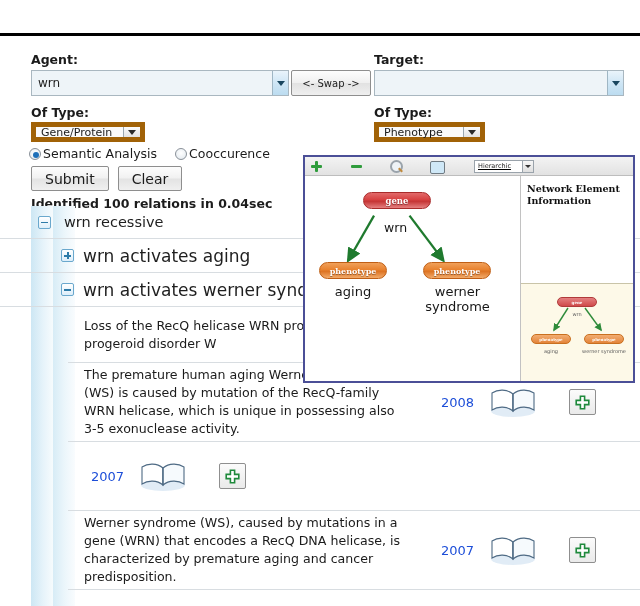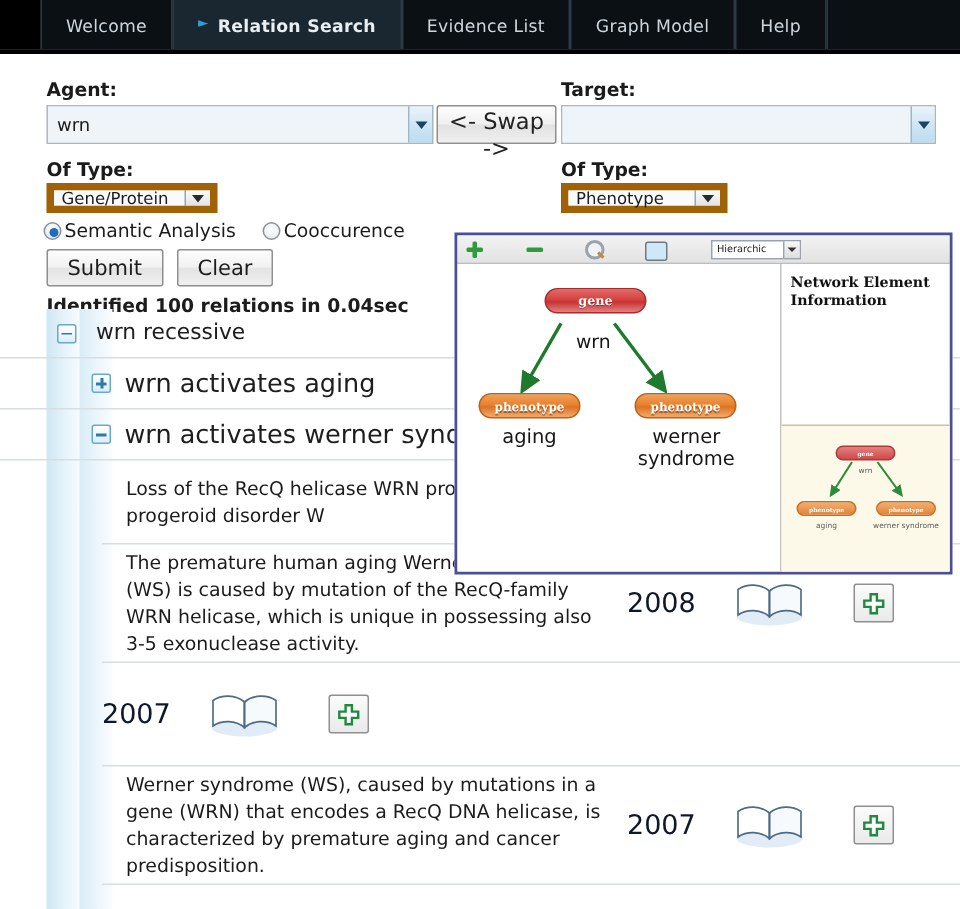--- a/index.html
+++ b/index.html
@@ -83,21 +83,21 @@
   .combo-agent  { left:31px;  top:26px; width:258px; }
   .combo-target { left:374px; top:26px; width:250px; }
   .combo-target .txt { background:#eef4f8; }
 
   .swap-btn {
     position:absolute; left:291px; top:26px;
     width:80px; height:26px;
     border:1px solid #8e8e8e;
     border-radius:2px;
     background:linear-gradient(to bottom,#fdfdfd 0%,#f0f0f0 48%,#e2e2e2 52%,#efefef 100%);
-    font-size:15px; color:#222;
+    font-size:10px; color:#222;
     cursor:pointer;
     font-family:"DejaVu Sans","Liberation Sans",sans-serif;
   }
 
   .smallsel {
     position:absolute; height:20px;
     border:5px solid #a16207;
     background:#f3f3f3;
     display:flex; align-items:stretch;
   }
@@ -195,21 +195,21 @@
   
   .ev-row {
     position:absolute; left:68px; width:572px;
     border-bottom:1px solid #d8dde1;
     display:flex; align-items:center;
   }
   .ev-text {
     width:350px; padding:0 12px 0 16px;
     font-size:12.6px; line-height:18px; color:#1b1b1b;
   }
-  .ev-year { width:56px; text-align:left; font-size:18px; color:#0f172a; }
+  .ev-year { width:56px; text-align:right; font-size:13px; color:#1d4ed8; }
   .ev-book { width:78px; display:flex; justify-content:center; }
   .ev-add  { width:60px; display:flex; justify-content:center; }
 
   .addbtn {
     width:27px;height:26px;
     border:1px solid #8f8f8f; border-radius:2px;
     background:linear-gradient(to bottom,#fbfbfb,#eaeaea);
     display:flex;align-items:center;justify-content:center;
     cursor:pointer;
   }
@@ -225,21 +225,21 @@
     width:332px; height:228px;
     border:2px solid #4b4f97;
     background:#fff;
     z-index:20;
     display:flex; flex-direction:column;
   }
   .graph-toolbar {
     height:19px; flex:0 0 19px;
     background:linear-gradient(to bottom,#f3f3f3,#e2e2e2);
     border-bottom:1px solid #bdbdbd;
-    display:flex; align-items:center; padding-left:5px; gap:27px;
+    display:flex; align-items:center; padding-left:5px; gap:27px;text-decoration:underline;
   }
   .gicon { width:13px;height:13px; cursor:pointer; position:relative; display:block; }
   .gicon.zoomin::before, .gicon.zoomout::before {
     content:""; position:absolute; left:1px; top:5px; width:11px; height:3px;
     background:#2f9c3c; border-radius:1px;
   }
   .gicon.zoomin::after {
     content:""; position:absolute; left:5px; top:1px; width:3px; height:11px;
     background:#2f9c3c; border-radius:1px;
   }
@@ -319,46 +319,20 @@
   .mm-node.gene { background:linear-gradient(to bottom,#e48080,#cf4a4a); border:0.5px solid #b03a3a; }
   .mm-node.pheno{ background:linear-gradient(to bottom,#f2ad72,#e3843a); border:0.5px solid #c9701f; }
   .mm-text { position:absolute; font-size:5px; color:#5a5a5a;
     font-family:"DejaVu Sans","Liberation Sans",sans-serif; text-align:center; }
 </style>
 </head>
 <body>
 
 <div id="app">
 
-  <div class="navbar">
-    <div class="nav-spacer-left"></div>
-
-    <div class="nav-tab">
-      <span>Welcome</span>
-    </div>
-
-    <div class="nav-tab active">
-      <span class="bullet">►</span>
-      <span>Relation Search</span>
-    </div>
-
-    <div class="nav-tab">
-      <span>Evidence List</span>
-    </div>
-
-    <div class="nav-tab">
-      <span>Graph Model</span>
-    </div>
-
-    <div class="nav-tab">
-      <span>Help</span>
-    </div>
-
-    <div class="nav-fill"></div>
-  </div>
   <div class="nav-bottom-line"></div>
 
   <div class="form-area">
 
     <div class="label lbl-agent">Agent:</div>
     <div class="combo combo-agent">
       <div class="txt">wrn</div>
       <div class="arrowbtn">
           <i></i>
         </div>

